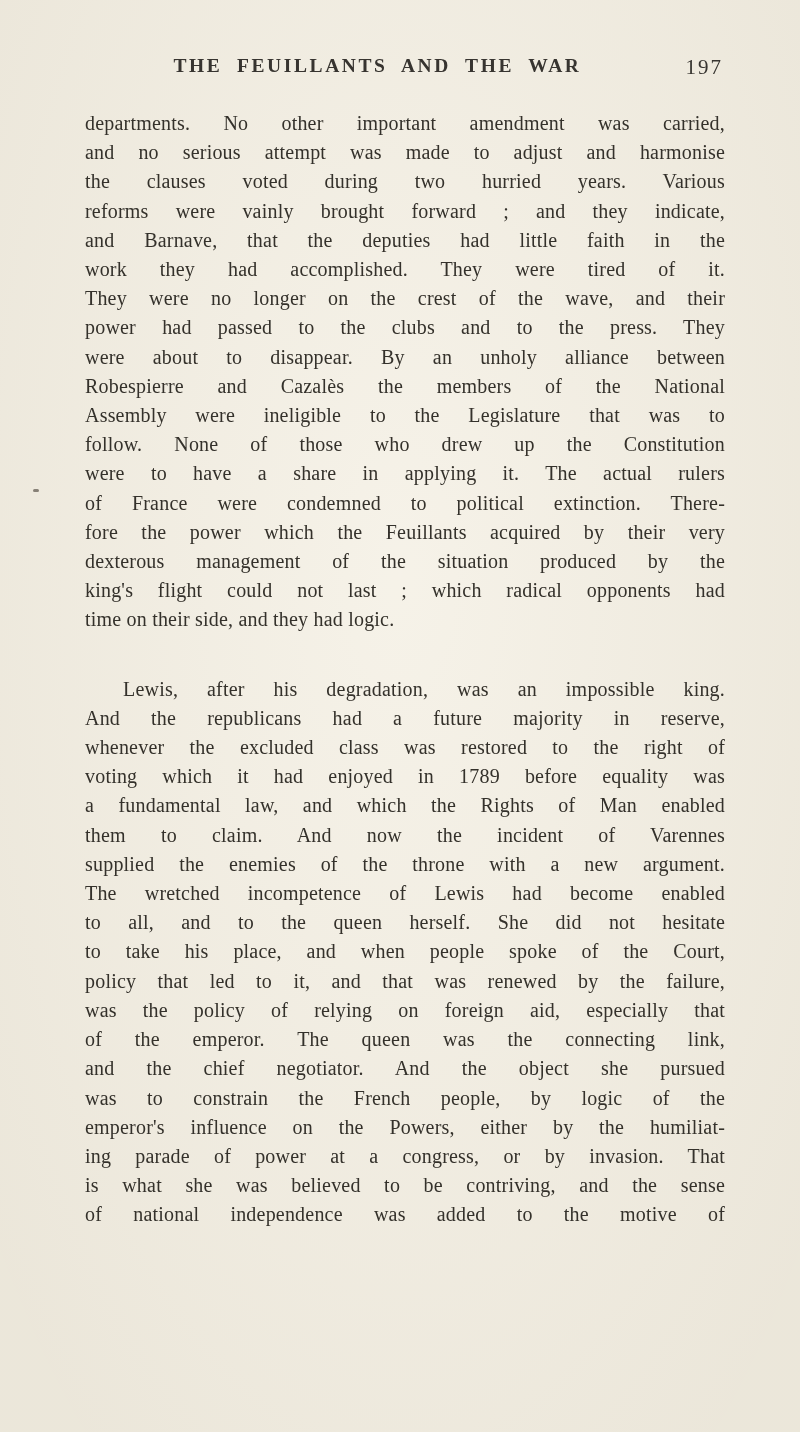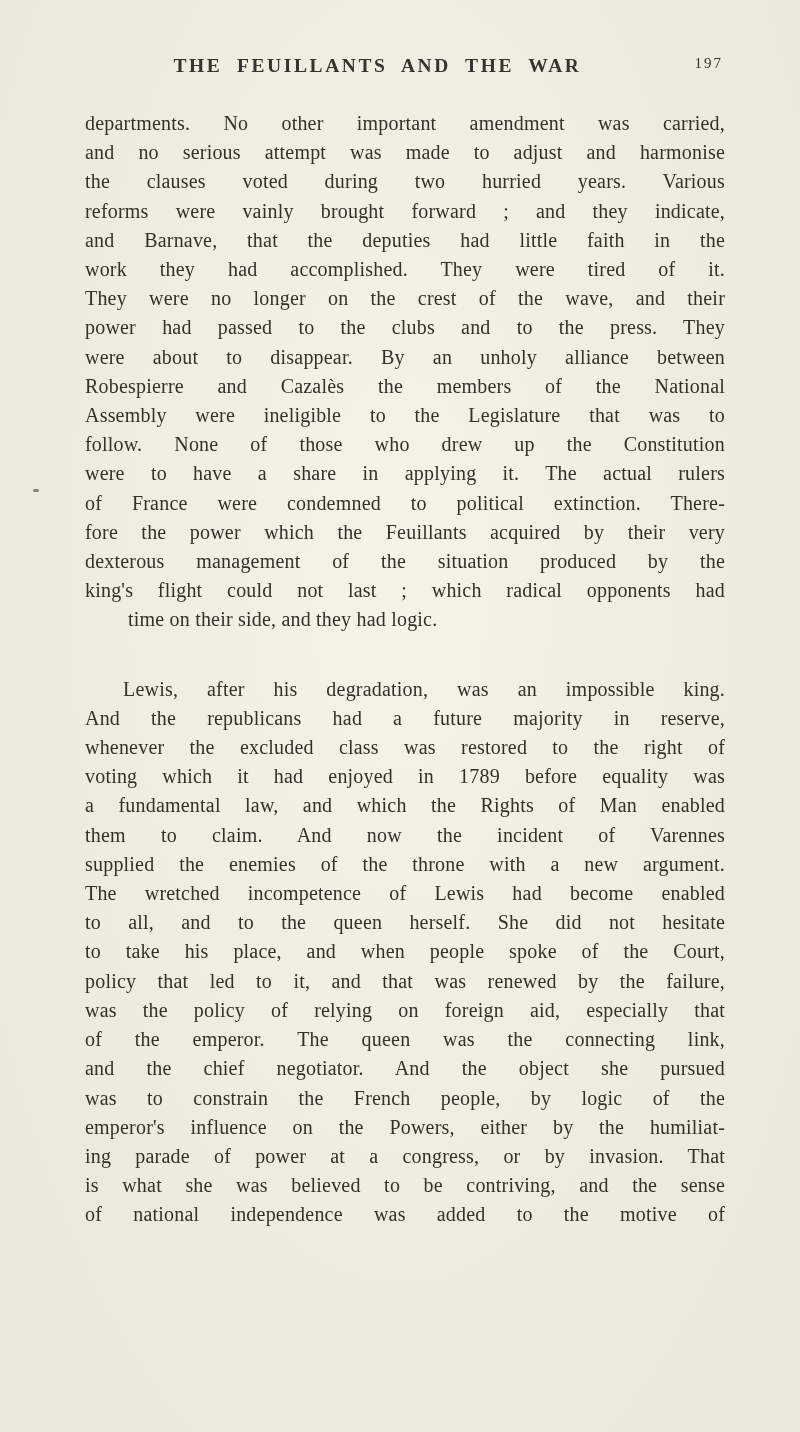--- a/index.html
+++ b/index.html
@@ -34,21 +34,21 @@
     letter-spacing: 2.6px;
     word-spacing: 7px;
     font-weight: 600;
     color: #373430;
     white-space: nowrap;
   }
   .page-number {
     position: absolute;
     right: 2px;
     top: 0;
-    font-size: 15px;
+    font-size: 21px;
     letter-spacing: 2px;
     font-weight: 500;
     color: #373430;
   }
   .text-body {
     margin: 28px 75px 0 85px;
   }
   .paragraph {
     margin: 0;
     padding: 0;
@@ -61,21 +61,20 @@
     white-space: normal;
     letter-spacing: 0.2px;
     color: #34312b;
   }
   .line.indent {
     text-indent: 38px;
     margin-top: 40px;
   }
   .line.flush-left {
     text-align-last: left;
-    margin-left: 43px;
   }
   .scan-artifact {
     position: absolute;
     left: 33px;
     top: 489px;
     width: 6px;
     height: 3px;
     border-radius: 2px;
     background: #6d675c;
     opacity: 0.8;

